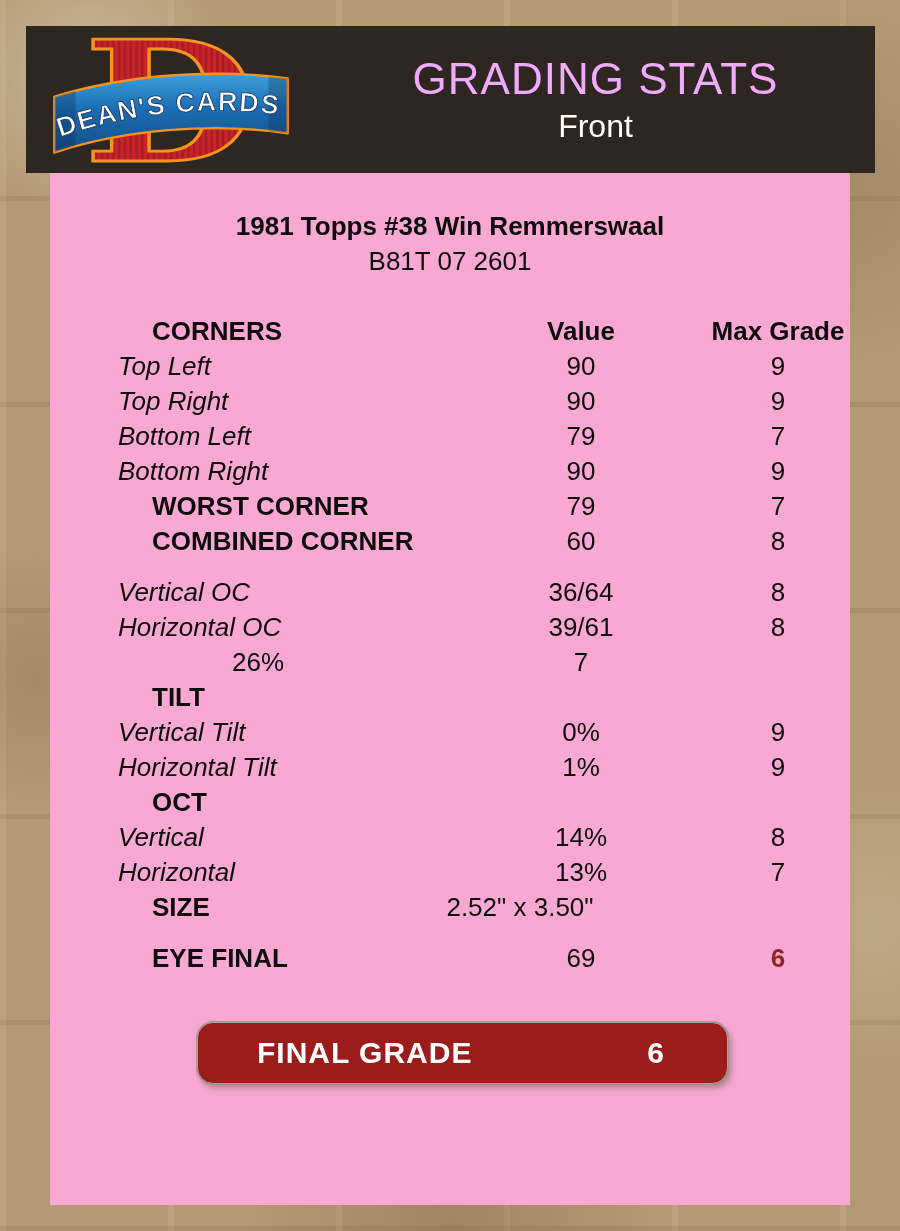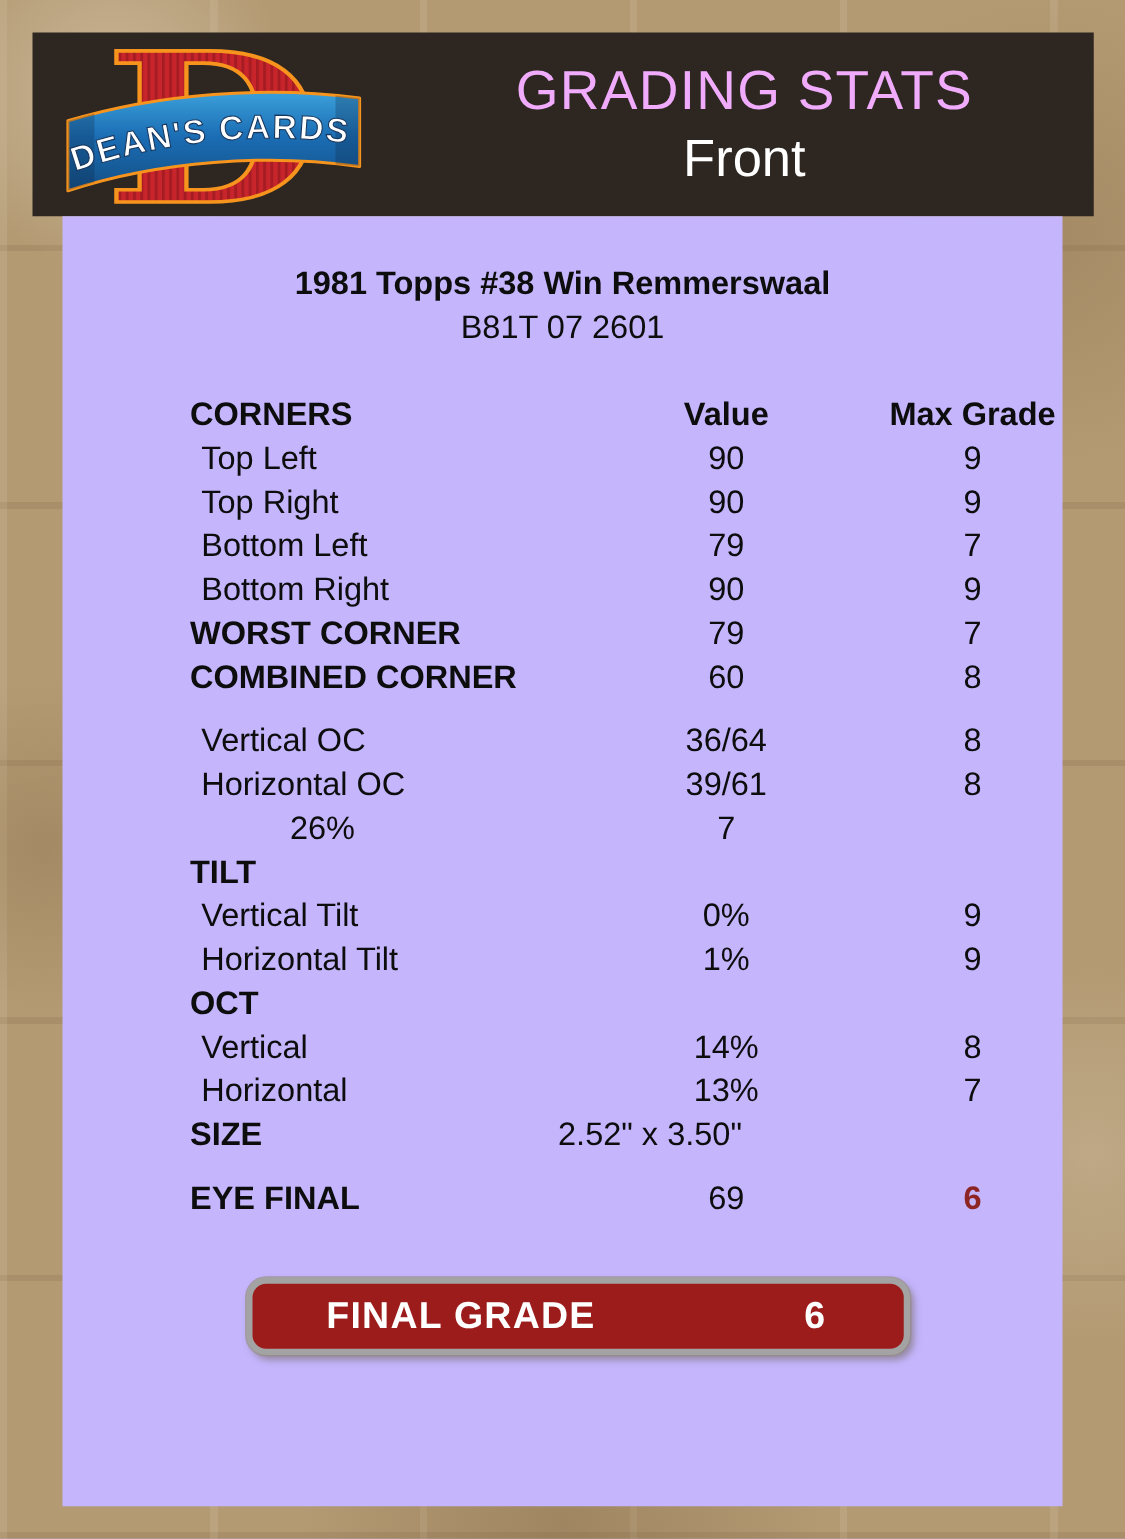--- a/index.html
+++ b/index.html
@@ -19,42 +19,42 @@
   .header {
     position:absolute; left:26px; top:26px; width:849px; height:147px;
     background:#2e2721; display:flex; align-items:center;
   }
   .logo { position:absolute; left:20px; top:7px; width:250px; height:135px; }
   .titles {
     position:absolute; left:290px; right:0; top:0; bottom:0;
     display:flex; flex-direction:column; align-items:center; justify-content:center;
   }
   .page-title { color:#f0abfc; font-size:44px; letter-spacing:1px; line-height:1.1; }
-  .page-subtitle { color:#ffffff; font-size:42px; margin-top:6px; line-height:1.1; }
+  .page-subtitle { color:#ffffff; font-size:32px; margin-top:6px; line-height:1.1; }
 
   .sheet {
     position:absolute; left:50px; top:173px; width:800px; height:1032px;
-    background:#c4b5fd; color:#0d0d0d;
+    background:#f9a8d4; color:#0d0d0d;
   }
   .card-title { margin-top:38px; text-align:center; font-size:26px; font-weight:bold; line-height:30px; }
   .card-code  { margin-top:5px;  text-align:center; font-size:26px; line-height:30px; }
 
   .stats { margin-top:38px; }
   .section + .section { margin-top:16px; }
   .row { display:grid; grid-template-columns:416px 174px 164px; height:35px; line-height:35px; font-size:26px;gap:28px; }
   .row .lbl { padding-left:102px; white-space:nowrap; }
-  .row .lbl.ind { padding-left:111px; }
+  .row .lbl.ind { padding-left:68px;font-style:italic; }
   .row .val, .row .max { text-align:center; white-space:nowrap; }
   .b { font-weight:bold; }
   .val.shift { transform:translateX(-61px); }
   .max.accent { color:#8e2525; font-weight:bold; }
 
   .final-grade {
     margin:46px 0 0 147px; width:531px; height:62px; box-sizing:border-box;
-    background:#9c1c1c; border:5px solid #a3a3a3; border-radius:16px;
+    background:#9c1c1c; border:1px solid #a3a3a3; border-radius:16px;
     box-shadow:0 0 0 1px rgba(150,140,122,.65), 3px 4px 6px rgba(110,100,85,.55);
     display:flex; align-items:center; justify-content:space-between;
     padding:0 62px 0 59px; cursor:pointer;
   }
   .final-grade span { color:#ffffff; font-size:30px; font-weight:bold; letter-spacing:1px; }
 </style>
 </head>
 <body>
 
 <div class="header">

